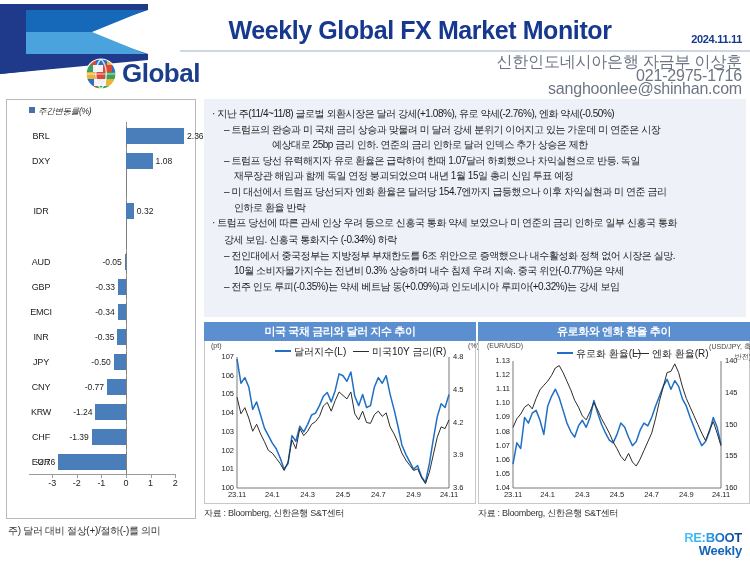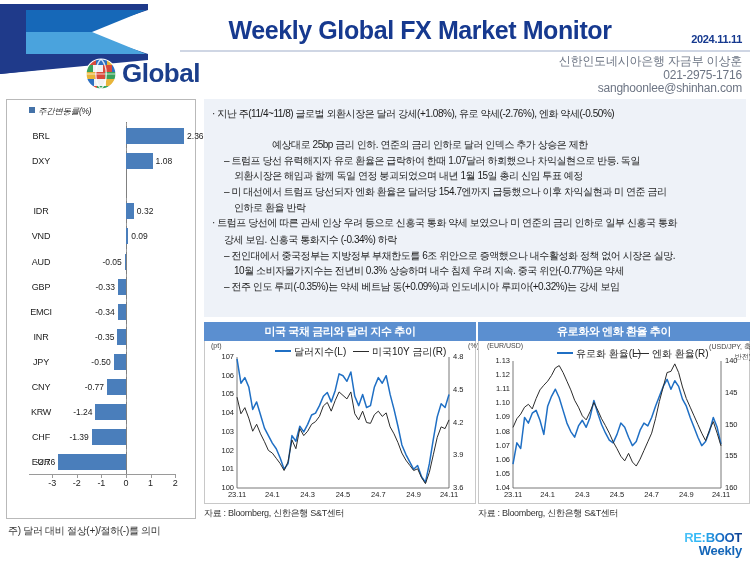--- a/index.html
+++ b/index.html
@@ -28,21 +28,21 @@
     position:absolute; left:180px; top:50px; width:570px; height:2px;
     background:#cfd6e4;
   }
   .globe { position:absolute; left:84px; top:57px; width:34px; height:34px; }
   .brand-global {
     position:absolute; left:122px; top:58px; font-size:26px;
     font-weight:bold; color:#1b3e8b; letter-spacing:-0.5px;
   }
   .contact {
     position:absolute; right:8px; top:55px; text-align:right;
-    font-size:12px; color:#6d7584; line-height:13.5px;
+    font-size:16px; color:#6d7584; line-height:13.5px;
     letter-spacing:-0.2px;
   }
 
   
   .barbox {
     position:absolute; left:6px; top:99px; width:190px; height:420px;
     border:1px solid #b9b9b9; background:#fff;
   }
   .bar-legend {
     position:absolute; left:22px; top:6px; font-size:8.5px; color:#333;
@@ -190,26 +190,20 @@
           <div class="bar" style="width: 26.568px; left: 119px;"></div>
           <div class="val" style="left: 148.568px;">1.08</div>
           <div class="tick" style="top: 0px;"></div>
         </div>
         <div class="row" style="top: 76.3px;">
           <div class="cat">IDR</div>
           <div class="bar" style="width: 7.872px; left: 119px;"></div>
           <div class="val" style="left: 129.872px;">0.32</div>
           <div class="tick" style="top: 0px;"></div>
         </div>
-        <div class="row" style="top: 101.4px;">
-          <div class="cat">VND</div>
-          <div class="bar" style="width: 2.214px; left: 119px;"></div>
-          <div class="val" style="left: 124.214px;">0.09</div>
-          <div class="tick" style="top: 0px;"></div>
-        </div>
         <div class="row" style="top: 126.5px;">
           <div class="cat">AUD</div>
           <div class="bar" style="width: 1.23px; left: 117.77px;"></div>
           <div class="val" style="right: 75.23px;">-0.05</div>
           <div class="tick" style="top: 0px;"></div>
         </div>
         <div class="row" style="top: 151.6px;">
           <div class="cat">GBP</div>
           <div class="bar" style="width: 8.118px; left: 110.882px;"></div>
           <div class="val" style="right: 82.118px;">-0.33</div>
@@ -268,23 +262,24 @@
         <div class="xlab" style="left: 133.6px;">1</div>
         <div class="xtick" style="left: 143.6px;"></div>
         <div class="xlab" style="left: 158.2px;">2</div>
         <div class="xtick" style="left: 168.2px;"></div>
       </div>
   </div>
   <div class="barnote">주) 달러 대비 절상(+)/절하(-)를 의미</div>
 
   <div class="textpanel" id="textpanel">
       <div class="tl l1" style="top: 8px;">· 지난 주(11/4~11/8) 글로벌 외환시장은 달러 강세(+1.08%), 유로 약세(-2.76%), 엔화 약세(-0.50%)</div>
+      <div class="tl l2" style="top: 23.6px;">– 트럼프의 완승과 미 국채 금리 상승과 맞물려 미 달러 강세 분위기 이어지고 있는 가운데 미 연준은 시장</div>
       <div class="tl l3" style="top: 39.2px; margin-left: 38px;">예상대로 25bp 금리 인하. 연준의 금리 인하로 달러 인덱스 추가 상승은 제한</div>
       <div class="tl l2" style="top: 54.8px;">– 트럼프 당선 유력해지자 유로 환율은 급락하여 한때 1.07달러 하회했으나 차익실현으로 반등. 독일</div>
-      <div class="tl l3" style="top: 70.4px;">외환시장은 해임과 함께 독일 연정 붕괴되었으며 내년 1월 15일 총리 신임 투표 예정</div>
+      <div class="tl l3" style="top: 70.4px;">재무장관 해임과 함께 독일 연정 붕괴되었으며 내년 1월 15일 총리 신임 투표 예정</div>
       <div class="tl l2" style="top: 86px;">– 미 대선에서 트럼프 당선되자 엔화 환율은 달러당 154.7엔까지 급등했으나 이후 차익실현과 미 연준 금리</div>
       <div class="tl l3" style="top: 101.6px;">인하로 환율 반락</div>
       <div class="tl l1" style="top: 117.2px;">· 트럼프 당선에 따른 관세 인상 우려 등으로 신흥국 통화 약세 보였으나 미 연준의 금리 인하로 일부 신흥국 통화</div>
       <div class="tl l2" style="top: 134.2px;">강세 보임. 신흥국 통화지수 (-0.34%) 하락</div>
       <div class="tl l2" style="top: 149.8px;">– 전인대에서 중국정부는  지방정부 부채한도를 6조 위안으로 증액했으나 내수활성화 정책 없어 시장은 실망.</div>
       <div class="tl l3" style="top: 165.4px;">10월 소비자물가지수는 전년비 0.3% 상승하며 내수 침체 우려 지속. 중국 위안(-0.77%)은 약세</div>
       <div class="tl l2" style="top: 181px;">– 전주 인도 루피(-0.35%)는 약세 베트남 동(+0.09%)과 인도네시아 루피아(+0.32%)는 강세 보임</div>
     </div>
 
   <div class="chartpanel cp-left">

